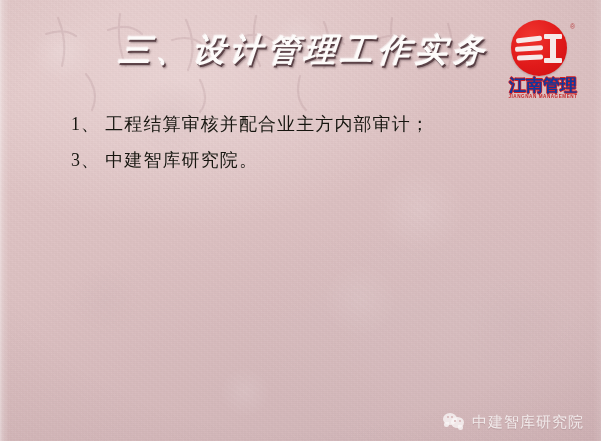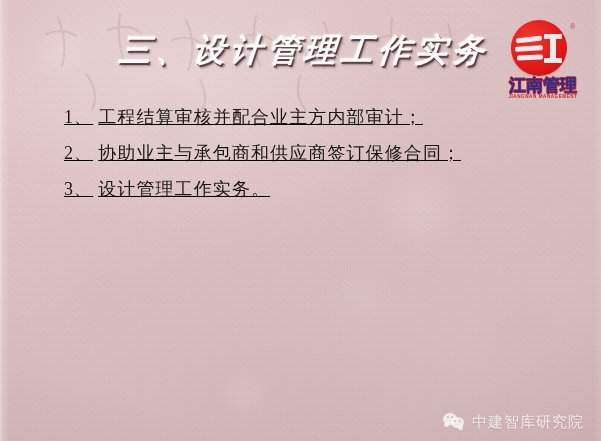--- a/index.html
+++ b/index.html
@@ -183,23 +183,22 @@
     color: #1b1b1b;
     letter-spacing: 1px;
     line-height: 1;
     margin-bottom: 19px;
     text-shadow: 0.4px 0.4px 0 rgba(255,255,255,.30);
     white-space: nowrap;
   }
 
   .bullet-list {
     list-style: none;
-    margin: 8px;
+    margin: 15px;
     padding: 0;
-    text-decoration: underline;
   }
   .bullet-list li {
     font-family: "Liberation Serif", "DejaVu Serif", serif;
     font-size: 18px;
     color: #17150f;
     line-height: 1;
     margin-bottom: 18px;
     letter-spacing: 1.1px;
     white-space: nowrap;
     text-shadow: 0.4px 0.4px 0 rgba(255,255,255,.22);
@@ -309,24 +308,21 @@
   </div>
 
   <div class="content">
 
 
     <ul class="bullet-list">
       <li>
         <span class="bullet-num">1、</span><span>工程结算审核并配合业主方内部审计；</span>
       </li>
       <li>
-        <span class="bullet-num">2、</span><span>协助业主与承包商和供应商签订保修合同；</span>
-      </li>
-      <li>
-        <span class="bullet-num">3、</span><span>设计管理工作实务。</span>
+        <span class="bullet-num">3、</span><span>中建智库研究院。</span>
       </li>
     </ul>
 
   </div>
 
   <div class="watermark">
     <span class="wechat-icon">
       <span class="bub-a"></span>
       <span class="bub-b"></span>
       <span class="dot d1"></span>

